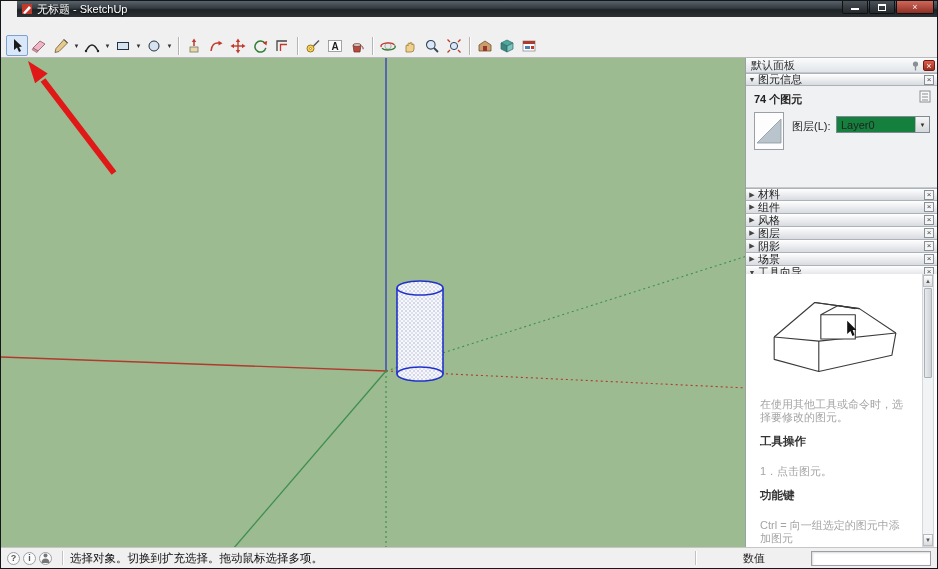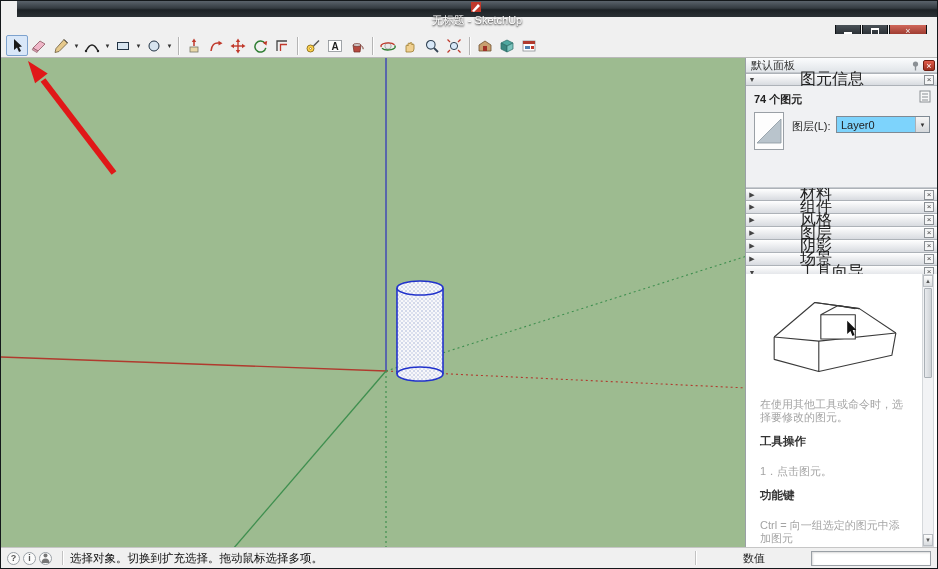--- a/index.html
+++ b/index.html
@@ -3,21 +3,21 @@
 <meta charset="utf-8">
 <style>
   * { box-sizing: border-box; margin: 0; padding: 0; }
   html,body { width:938px; height:569px; overflow:hidden; }
   body { font-family:"Liberation Sans", sans-serif; font-size:11px; color:#222; }
   .window { position:relative; width:938px; height:569px; background:#f0f0f0; border:1px solid #14181b; overflow:hidden; }
 
   
   .titlebar { position:absolute; top:0; left:16px; right:0; height:16px;
     background:linear-gradient(180deg,#5a636b 0%,#343b41 45%,#1d2226 55%,#2b3135 100%);
-    display:flex; align-items:center; padding:0 10px; color:#fff;flex-direction:column; }
+    display:flex; align-items:center; padding:0 3px; color:#fff; }
   .app-icon { width:12px; height:12px; margin:0 4px 0 1px; display:flex; }
   .title-text { font-size:11px; color:#fff; text-shadow:0 1px 2px #000; }
   .win-controls { margin-left:auto; display:flex; height:13px; margin-top:-3px; }
   .winbtn { width:26px; height:13px; display:flex; align-items:center; justify-content:center;
     background:linear-gradient(#4a5258,#23282c); border:1px solid #0e1114; border-top:0; color:#eee;
     font-size:9px; line-height:9px; border-radius:0 0 2px 2px; margin-left:1px; }
   .winbtn.close { width:38px; background:linear-gradient(#d0675a,#8f2f24); }
   .glyph-min { width:8px; height:2px; background:#fff; display:block; margin-top:4px; }
   .glyph-max { width:8px; height:7px; border:1px solid #fff; border-top:2px solid #fff; display:block; }
 
@@ -49,30 +49,30 @@
     background:linear-gradient(#fbfcfd,#e0e4e8); border-bottom:1px solid #c3c7cc; font-size:11px; color:#333; }
   .tray-title .spacer { flex:1; }
   .pin { width:11px; height:11px; display:flex; margin-right:2px; }
   .tray-close { width:12px; height:11px; background:linear-gradient(#e25b4a,#9c2e1f); color:#fff;
     font-size:9px; line-height:10px; text-align:center; border:1px solid #6f1d12; border-radius:2px; }
   .sec-header { height:13px; display:flex; align-items:center;
     background:linear-gradient(#ffffff,#d8dbe0); border:1px solid #adb2b8; border-left:0; border-right:0;
     font-size:11px; color:#222; }
   .sec-header + .sec-header { border-top:0; }
   .tri { width:12px; font-size:7px; color:#444; text-align:center; }
-  .sec-label { font-size:16px;margin-left:42px; }
+  .sec-label { font-size:11px; }
   .sec-x { margin-left:auto; margin-right:3px; width:10px; height:10px; border:1px solid #8a8f94;
     background:#f4f5f6; font-size:8px; line-height:8px; text-align:center; color:#444; }
   .entity-body { height:102px; background:#f0f1f3; position:relative; border-bottom:1px solid #c7cbd0; }
   .ei-count { position:absolute; top:6px; left:8px; font-weight:bold; font-size:11px; }
   .ei-icon { position:absolute; top:4px; right:6px; display:flex; }
   .thumb { position:absolute; top:26px; left:8px; width:30px; height:38px; background:#fff;
     border:1px solid #9aa0a6; display:flex; }
   .layer-lbl { position:absolute; top:33px; left:46px; font-size:11px; }
-  .combo { position:absolute; top:30px; left:90px; width:94px; height:17px; background:#7dd3fc;
+  .combo { position:absolute; top:30px; left:90px; width:94px; height:17px; background:#15803d;
     border:1px solid #7f8a94; display:flex; align-items:center; font-size:11px; }
   .combo .val { flex:1; padding-left:4px; }
   .combo-btn { width:14px; height:100%; background:linear-gradient(#f5f5f5,#d5d8db);
     border-left:1px solid #aab0b6; font-size:6px; display:flex; align-items:center; justify-content:center; color:#333; }
 
   .inst-body { position:absolute; top:216px; left:0; right:0; bottom:0; background:#fff;
     overflow:hidden; padding:12px 30px 0 14px; }
   .inst-img { width:142px; height:94px; margin:2px 0 0 2px; }
   .inst-title { margin-top:32px; font-size:14px; font-weight:bold; color:#1a1a1a; }
   .inst-desc { margin-top:16px; font-size:11px; line-height:13px; color:#a4a4a4; }

